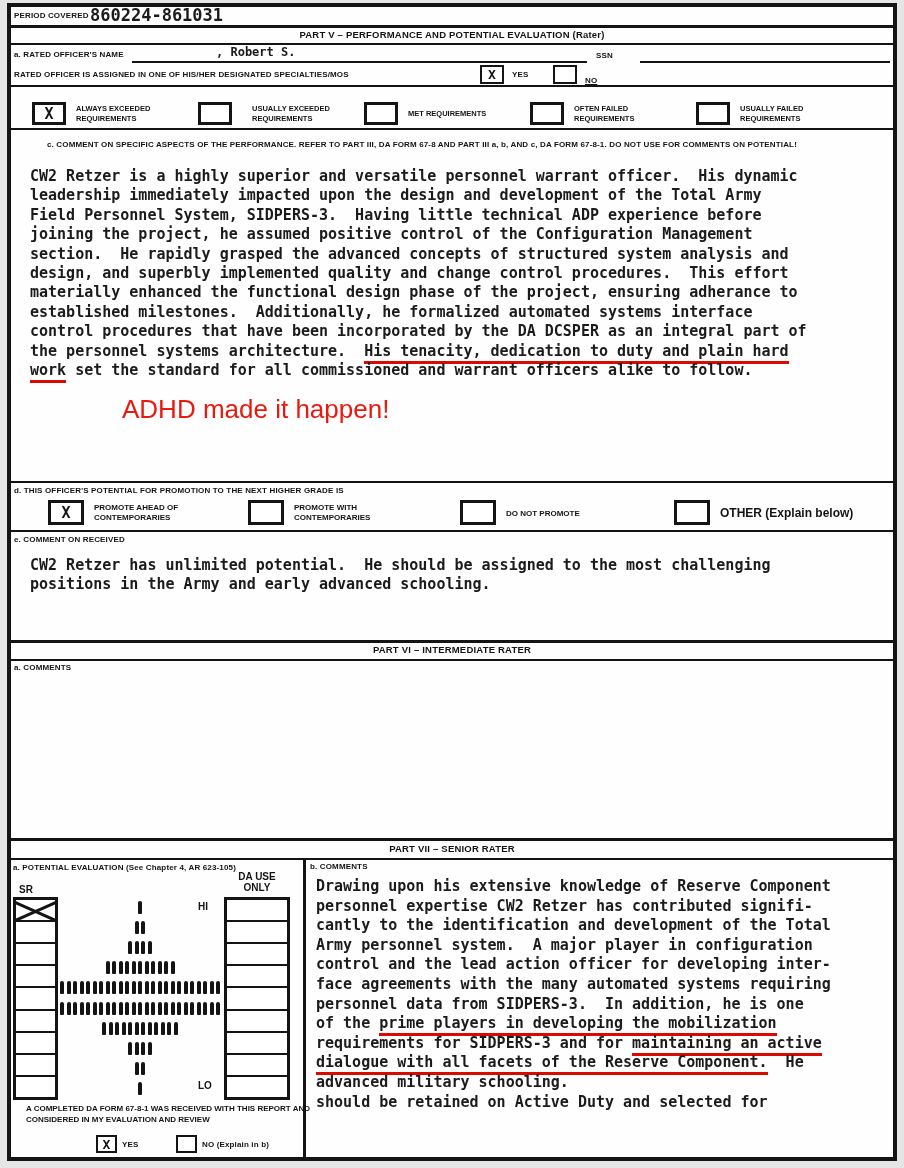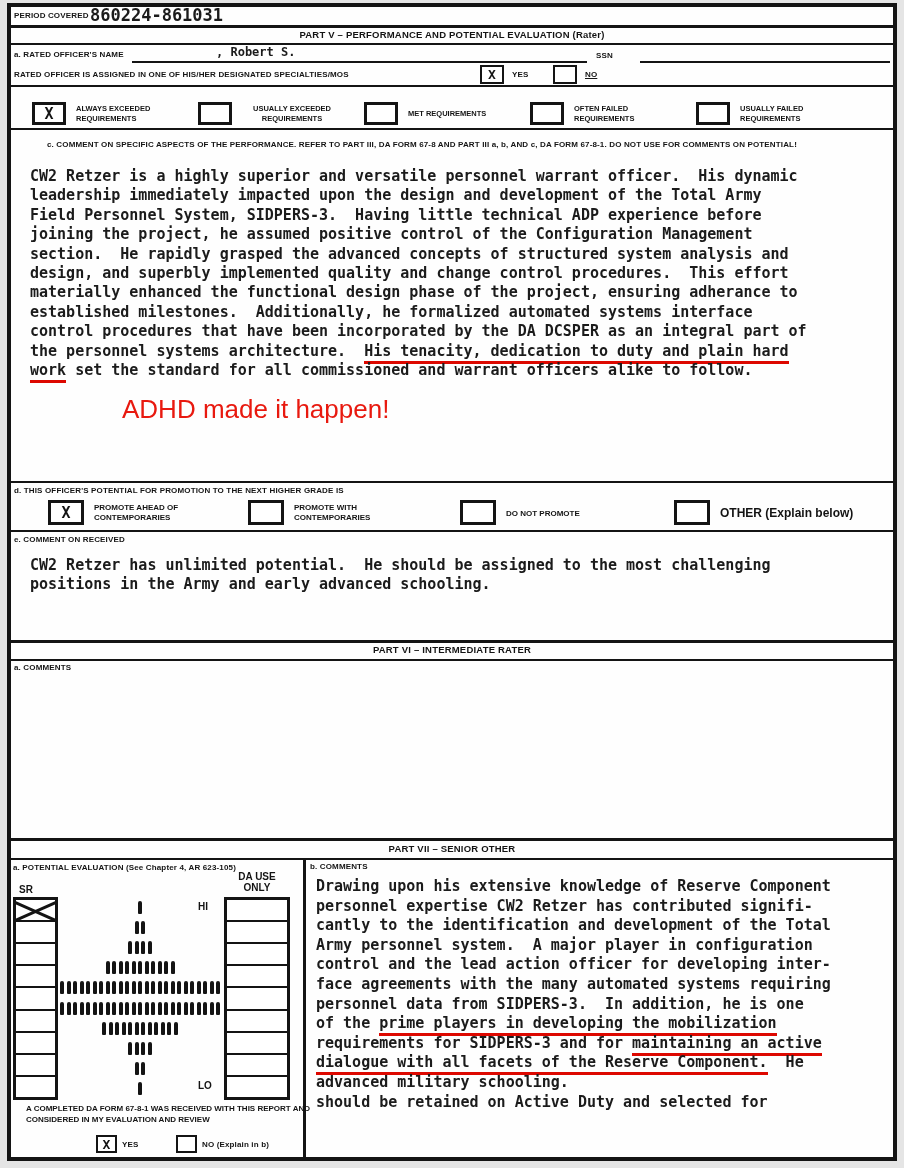--- a/index.html
+++ b/index.html
@@ -53,27 +53,27 @@
   <span class="abs lbl" style="left:14px; top:50px;">a. RATED OFFICER'S NAME</span>
   <span class="abs tw" style="left:216px; top:45px; font-size:12px;">, Robert S.</span>
   <div class="fld-line" style="left:132px; top:61px; width:455px;"></div>
   <span class="abs lbl" style="left:596px; top:51px;">SSN</span>
   <div class="fld-line" style="left:640px; top:61px; width:250px;"></div>
 
   <span class="abs lbl" style="left:14px; top:70px;">RATED OFFICER IS ASSIGNED IN ONE OF HIS/HER DESIGNATED SPECIALTIES/MOS</span>
   <div class="cbx sm" style="left:480px; top:65px; width:24px; height:19px;">X</div>
   <span class="abs lbl" style="left:512px; top:70px;">YES</span>
   <div class="cbx sm" style="left:553px; top:65px; width:24px; height:19px;"></div>
-  <span class="abs lbl" style="left:585px; top:70px;text-decoration:underline;">NO</span>
+  <span class="abs lbl" style="left:585px; top:76px;text-decoration:underline;">NO</span>
   <div class="div-h" style="top:85px;"></div>
 
   <div class="cbx" style="left:32px; top:102px; width:34px; height:23px;">X</div>
   <span class="opt-label" style="left:76px; top:104px; width:100px;">ALWAYS EXCEEDED REQUIREMENTS</span>
   <div class="cbx" style="left:198px; top:102px; width:34px; height:23px;"></div>
-  <span class="opt-label" style="left:242px; top:104px; width:100px;text-align:center;">USUALLY EXCEEDED REQUIREMENTS</span>
+  <span class="opt-label" style="left:252px; top:104px; width:100px;">USUALLY EXCEEDED REQUIREMENTS</span>
   <div class="cbx" style="left:364px; top:102px; width:34px; height:23px;"></div>
   <span class="opt-label" style="left:408px; top:109px; width:120px;">MET REQUIREMENTS</span>
   <div class="cbx" style="left:530px; top:102px; width:34px; height:23px;"></div>
   <span class="opt-label" style="left:574px; top:104px; width:100px;">OFTEN FAILED REQUIREMENTS</span>
   <div class="cbx" style="left:696px; top:102px; width:34px; height:23px;"></div>
   <span class="opt-label" style="left:740px; top:104px; width:100px;">USUALLY FAILED REQUIREMENTS</span>
   <div class="div-h" style="top:128px;"></div>
 
   <span class="abs lbl" style="left:14px; top:140px; width:868px;margin-left:33px;">c. COMMENT ON SPECIFIC ASPECTS OF THE PERFORMANCE.  REFER TO PART III, DA FORM 67-8 AND PART III a, b, AND c, DA FORM 67-8-1.  DO NOT USE FOR COMMENTS ON POTENTIAL!</span>
   <div class="abs tw" style="left:30px; top:167px;">
@@ -109,21 +109,21 @@
       <div class="tw-line"><span>positions in the Army and early advanced schooling.</span></div>
     </div>
   <div class="div-h thick" style="top:640px;"></div>
 
   <div class="abs hdr" style="top:642px;">PART VI – INTERMEDIATE RATER</div>
   <div class="div-h" style="top:659px;"></div>
   <span class="abs lbl" style="left:14px; top:663px;">a. COMMENTS</span>
   <div class="abs" style="left:10px; top:675px; width:884px; height:160px;"></div>
   <div class="div-h thick" style="top:838px;"></div>
 
-  <div class="abs hdr" style="top:841px;">PART VII – SENIOR OTHER</div>
+  <div class="abs hdr" style="top:841px;">PART VII – SENIOR RATER</div>
   <div class="div-h" style="top:858px;"></div>
   <div class="div-v" style="left:303px; top:858px; height:303px;"></div>
 
   <span class="abs lbl" style="left:13px; top:863px; width:288px;">a. POTENTIAL EVALUATION (See Chapter 4, AR 623-105)</span>
   <div class="abs lbl-big" style="left:224px; top:871px; width:66px; text-align:center; line-height:11px;">DA USE ONLY</div>
   <span class="abs lbl-big" style="left:19px; top:884px;">SR</span>
   <span class="abs lbl-big" style="left:198px; top:901px;">HI</span>
   <span class="abs lbl-big" style="left:198px; top:1080px;">LO</span>
 
   <div class="boxcol" style="left:13px; top:897px; width:45px; height:203px;">

